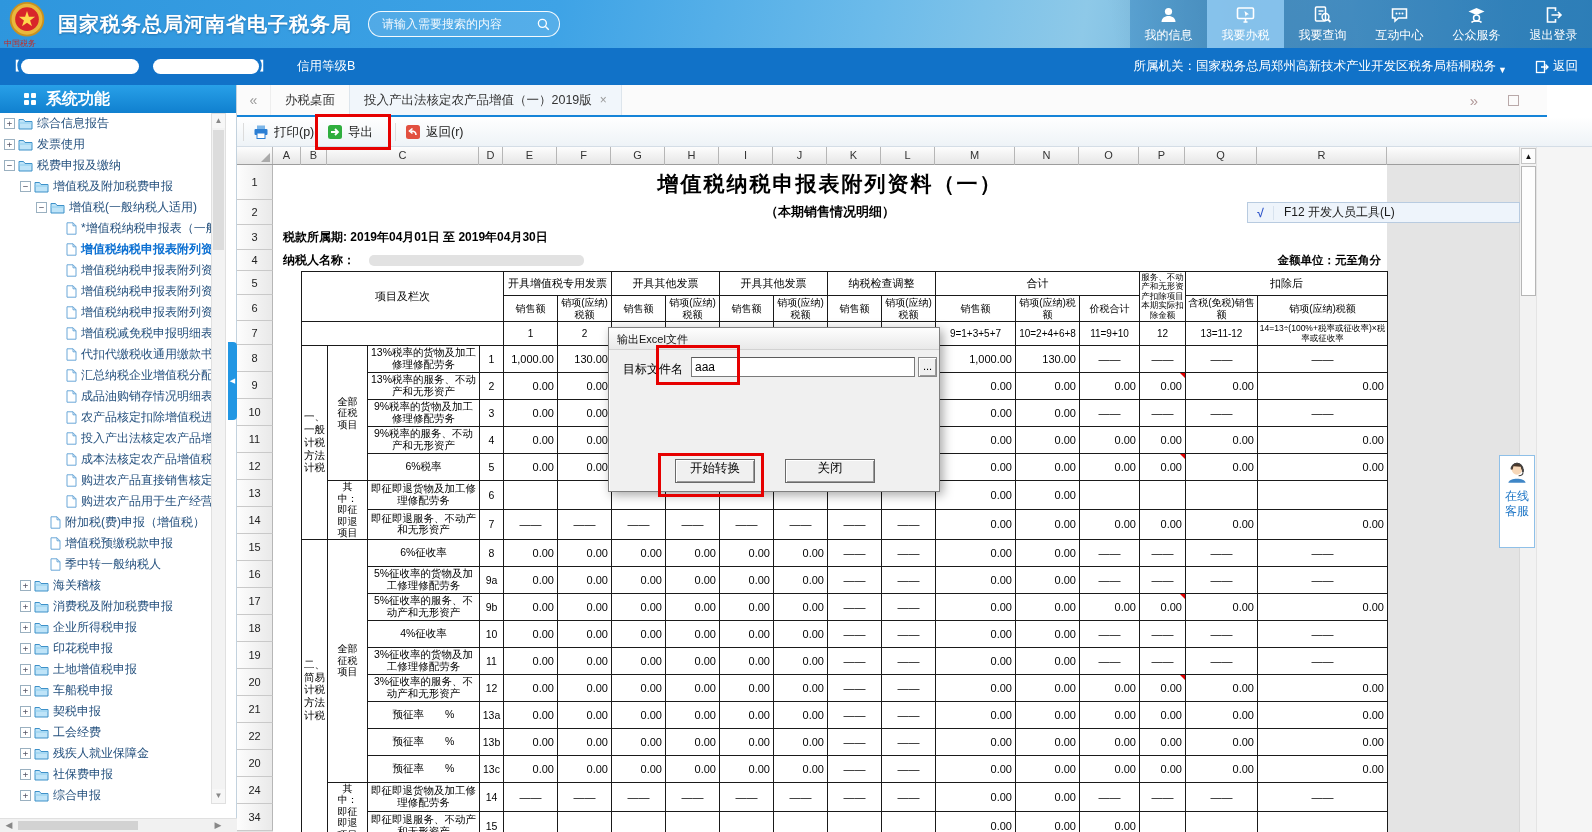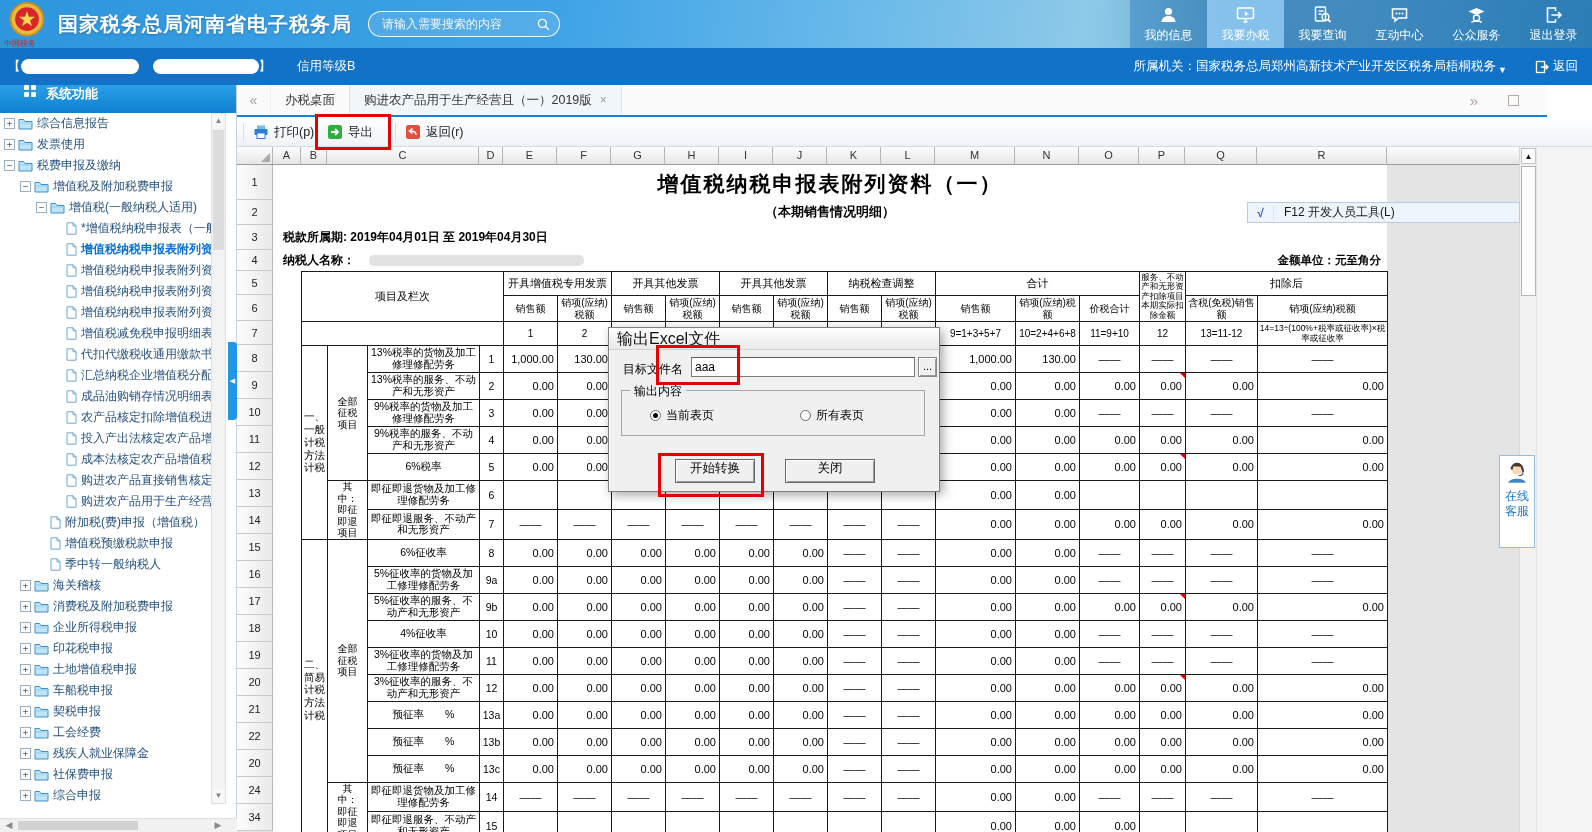--- a/index.html
+++ b/index.html
@@ -28,21 +28,21 @@
   .bar2 .left { display:flex; align-items:center; padding-left:8px; }
   .blob { background:#fff; border-radius:8px; height:15px; display:inline-block; }
   .bar2 .credit { margin-left:26px; }
   .bar2 .right { position:absolute; right:14px; display:flex; align-items:flex-end;font-family:Liberation Serif, serif; }
   .bar2 .caret { font-size:9px; margin-left:2px; }
   .bar2 .backbtn { display:flex; align-items:center; margin-left:28px; cursor:pointer; }
   .bar2 .backbtn span { margin-left:4px; }
 
   
   .sidebar { position:absolute; left:0; top:85px; width:237px; height:747px; background:#fff; border-right:1px solid #c3d2de; }
-  .s-head { height:28px; background:linear-gradient(#28a0e8,#1080cf); color:#fff; font-size:13px; font-weight:bold; display:flex; padding-left:24px; }
+  .s-head { height:28px; background:linear-gradient(#28a0e8,#1080cf); color:#fff; font-size:16px; font-weight:bold; display:flex; align-items:center; padding-left:24px; }
   .s-head .gicon { display:inline-block; width:13px; height:13px; margin-right:9px; position:relative; }
   .gicon i { position:absolute; width:5px; height:5px; background:#fff; border-radius:1px; }
   .gicon i:nth-child(1){left:0;top:0} .gicon i:nth-child(2){right:1px;top:0} .gicon i:nth-child(3){left:0;bottom:1px} .gicon i:nth-child(4){right:1px;bottom:1px}
   .tree { position:absolute; left:0; top:28px; width:211px; height:705px; overflow:hidden; }
   .titem { height:21px; display:flex; align-items:center; font-size:12px; color:#25517e; white-space:nowrap; cursor:pointer; }
   .titem.sel { color:#0a6fd2; font-weight:bold; }
   .exp { width:11px; height:11px; border:1px solid #9ab0c0; background:#fff; font-size:9px; line-height:9px; text-align:center; color:#556; margin-right:3px; flex:none; font-family:"DejaVu Sans Mono",monospace; }
   .spacer { width:14px; flex:none; }
   .ticon { margin-right:4px; flex:none; display:flex; }
   .vscroll { position:absolute; right:10px; top:28px; width:15px; height:691px; background:#f3f3f3; border:1px solid #e0e0e0; }
@@ -103,21 +103,21 @@
   .grid td.vs { font-size:10px; text-align:center; word-break:break-all; line-height:1.15; padding:0 5px; }
   .cmark { position:absolute; top:0; right:0; width:0; height:0; border-left:5px solid transparent; border-top:5px solid #e00000; }
 
   .sb-v { position:absolute; left:1282px; top:0; width:17px; height:685px; background:#f2f2f2; border-left:1px solid #d8d8d8; }
   .sb-v .up { position:absolute; top:1px; left:1px; width:15px; height:16px; background:#fdfdfd; border:1px solid #c5c5c5; text-align:center; font-size:8px; line-height:15px; color:#111; }
   .sb-v .thumb { position:absolute; top:19px; left:1px; width:15px; height:130px; background:#fdfdfd; border:1px solid #b5b5b5; }
   .rstrip { position:absolute; left:1300px; top:0; width:55px; height:685px; background:#f5f5f5; }
 
   
   .dialog { position:absolute; left:608px; top:327px; width:332px; height:165px; background:#f0f0f0; border:1px solid #808080; box-shadow:1px 1px 0 #fff inset, 3px 3px 10px rgba(0,0,0,.35); z-index:40; }
-  .d-title { height:22px; background:linear-gradient(#fefefe,#e9e9e9); border-bottom:1px solid #d2d2d2; font-size:16px; color:#111; line-height:22px; padding-left:8px; }
+  .d-title { height:22px; background:linear-gradient(#fefefe,#e9e9e9); border-bottom:1px solid #d2d2d2; font-size:11px; color:#111; line-height:22px; padding-left:8px; }
   .d-label { position:absolute; left:14px; top:33px; font-size:12px; color:#000; }
   .d-input { position:absolute; left:82px; top:29px; width:224px; height:20px; border:1px solid #7a7a7a; border-top-color:#5a5a5a; background:#fff; font-size:12px; padding:1px 3px; outline:none; font-family:"Liberation Sans",sans-serif; }
   .d-browse { position:absolute; left:309px; top:29px; width:19px; height:20px; background:#f0f0f0; border:1px solid #888; box-shadow:inset 1px 1px 0 #fff,inset -1px -1px 0 #9a9a9a; font-size:11px; text-align:center; line-height:17px; cursor:pointer; }
   .d-group { position:absolute; left:12px; top:62px; width:304px; height:46px; border:1px solid #a6a6a6; }
   .d-legend { position:absolute; left:8px; top:-8px; background:#f0f0f0; padding:0 4px; font-size:12px; }
   .radio { position:absolute; display:flex; align-items:center; font-size:12px; cursor:pointer; }
   .rdot { width:11px; height:11px; border:1px solid #6a6a6a; border-radius:50%; background:#fff; margin-right:5px; position:relative; }
   .rdot.on:after { content:""; position:absolute; left:2px; top:2px; width:5px; height:5px; border-radius:50%; background:#000; }
   .d-btn { position:absolute; top:131px; height:24px; background:#f0f0f0; border:1px solid #6a6a6a; box-shadow:inset 1px 1px 0 #fff,inset -1px -1px 0 #9a9a9a; font-size:12.5px; text-align:center; cursor:pointer; font-family:"Liberation Sans",sans-serif; }
 
@@ -579,21 +579,21 @@
 <div class="collapser">◀</div>
 
 <div class="main">
   <div class="tabstrip">
     <div class="tab-collapse">«</div>
     <div id="tabs" style="display:flex">
         <div class="tab">
           <span>办税桌面</span>
         </div>
         <div class="tab active">
-          <span>购进农产品用于生产经营且（一）2019版</span>
+          <span>投入产出法核定农产品增值（一）2019版</span>
           <span class="x">×</span>
         </div>
       </div>
     <div class="tab-right">
       <span class="more">»</span>
       <span class="winbox"></span>
     </div>
   </div>
 
   <div class="toolbar">
@@ -1088,31 +1088,20 @@
     </div>
     <div class="rstrip"></div>
   </div>
 </div>
 
 <div class="dialog">
   <div class="d-title">输出Excel文件</div>
   <div class="d-label">目标文件名</div>
   <input class="d-input" value="aaa" style="">
   <div class="d-browse">...</div>
-  <div class="d-group">
-    <span class="d-legend">输出内容</span>
-    <span class="radio" style="left:28px; top:16px;">
-      <span class="rdot on"></span>
-      <span>当前表页</span>
-    </span>
-    <span class="radio" style="left:178px; top:16px;">
-      <span class="rdot"></span>
-      <span>所有表页</span>
-    </span>
-  </div>
   <div class="d-btn" style="left:66px; width:80px;">开始转换</div>
   <div class="d-btn" style="left:176px; width:90px;">关闭</div>
 </div>
 
 <div class="f12menu">
   <span class="chk">√</span>
   <span class="lab">F12 开发人员工具(L)</span>
 </div>
 
 <div class="chatw">

